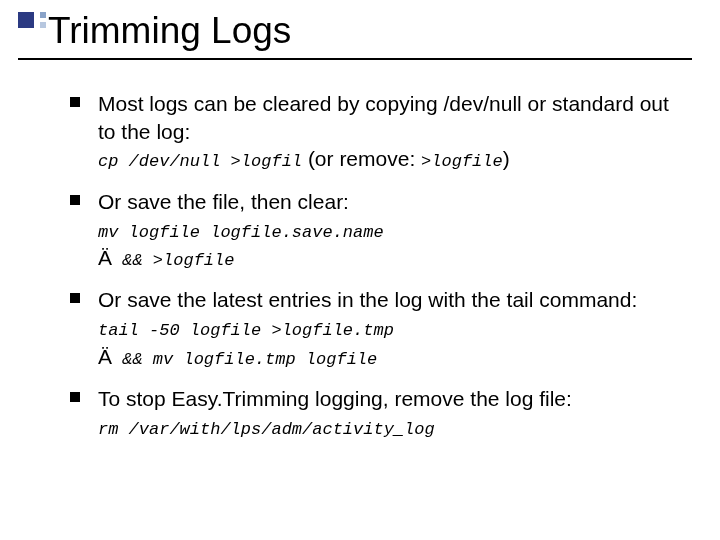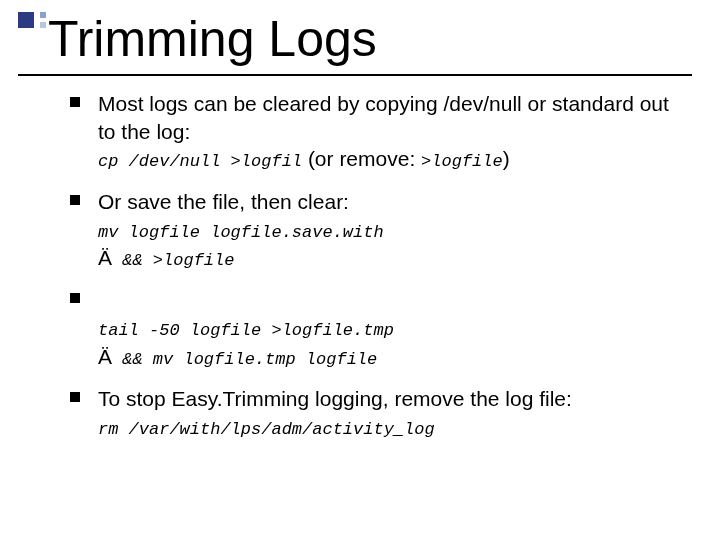--- a/index.html
+++ b/index.html
@@ -36,21 +36,21 @@
     background: #8aa3c8;
   }
   .small-square.lighter { background: #b7c7df; }
   .title-wrap {
     position: absolute;
     top: 10px;
     left: 48px;
     right: 28px;
   }
   .title {
-    font-size: 50px;
+    font-size: 37px;
     letter-spacing: 0px;
     margin: 0 0 6px 0;
     font-weight: normal;
   }
   .rule {
     border: none;
     border-top: 2px solid #000;
     margin: 0 0 0 -30px;
     width: calc(100% + 30px);
   }
@@ -110,26 +110,26 @@
 <div class="content">
   <ul class="bullets">
 
     <li>
       <span>Most logs can be cleared by copying /dev/null or standard out to the log:</span><br>
       <span class="mono">cp /dev/null &gt;logfil</span><span> (or remove: </span><span class="mono">&gt;logfile</span><span>)</span>
     </li>
 
     <li>
       <span>Or save the file, then clear:</span><br>
-      <span class="mono">mv logfile logfile.save.with</span><br>
+      <span class="mono">mv logfile logfile.save.name</span><br>
       <span class="arrow">Ä</span><span class="mono"> &amp;&amp; &gt;logfile</span>
     </li>
 
     <li>
-      <br>
+      <span>Or save the latest entries in the log with the tail command:</span><br>
       <span class="mono">tail -50 logfile &gt;logfile.tmp</span><br>
       <span class="arrow">Ä</span><span class="mono"> &amp;&amp; mv logfile.tmp logfile</span>
     </li>
 
     <li>
       <span>To stop Easy.Trimming logging, remove the log file:</span><br>
       <span class="mono"> rm /var/with/lps/adm/activity_log</span>
     </li>
 
   </ul>

